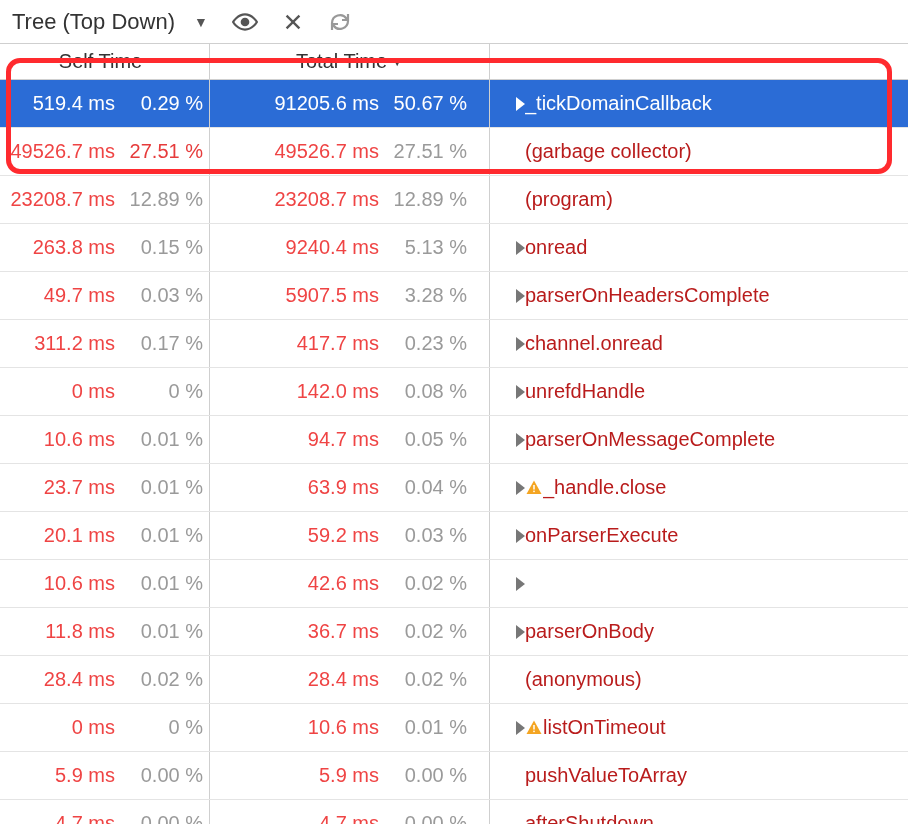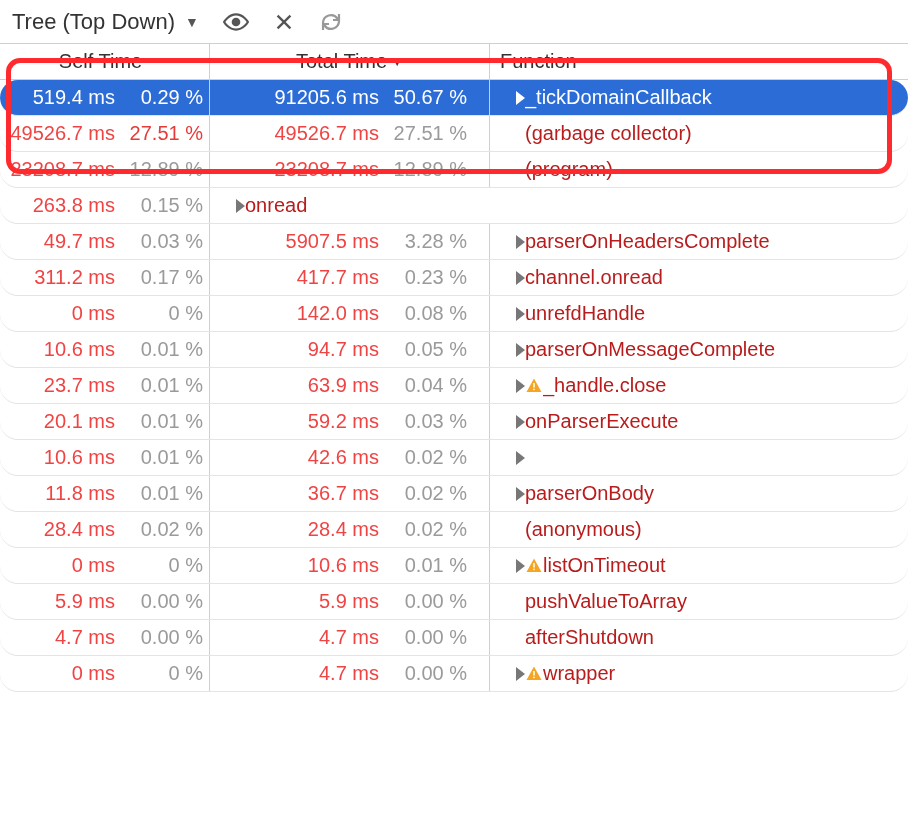--- a/index.html
+++ b/index.html
@@ -21,21 +21,21 @@
     display: flex;
     align-items: center;
     padding: 0 12px;
     gap: 24px;
     background: #fff;
     font-size: 22px;
   }
   .dropdown {
     display: flex;
     align-items: center;
-    gap: 10px;
+    gap: 19px;
     color: #333;
   }
   .dropdown .tri {
     font-size: 14px;
     color: #555;
   }
   .tool-icon {
     color: #666;
     display: flex;
     align-items: center;
@@ -55,25 +55,24 @@
     color: #333;
     align-items: center;
   }
   .col-self { width: 210px; border-right: 1px solid #cfcfcf; padding-right: 8px; display:flex; align-items:center; justify-content:center; height:100%; gap:6px;}
   .col-total { width: 280px; border-right: 1px solid #cfcfcf; display:flex; align-items:center; justify-content:center; height:100%; }
   .col-fn { flex: 1; padding-left: 10px; display:flex; align-items:center; height:100%;}
   .sort-tri { font-size: 12px; color:#444; margin-left:4px;}
 
   .row {
     display: flex;
-    height: 36px;
+    height: 48px;
     border-bottom: 1px solid #e4e4e4;
     align-items: flex-end;
     font-size: 20px;
-    border-radius: 19px;
   }
   .row .c-self {
     width: 210px;
     border-right: 1px solid #cfcfcf;
     height:100%;
     display:flex;
     align-items:center;
     justify-content:flex-end;
     gap: 6px;
     padding-right: 6px;
@@ -168,23 +167,20 @@
 
 <div class="table-wrap">
   <div class="hdr-row">
     <div class="col-self">
       <span>Self Time</span>
     </div>
     <div class="col-total">
       <span>Total Time</span>
       <span class="sort-tri">▼</span>
     </div>
-    <div class="col-fn">
-      <span>Function</span>
-    </div>
   </div>
 
   <div id="rows-mount">
       <div class="row selected">
         <div class="c-self">
           <span class="ms">519.4 ms</span>
           <span class="pct">0.29 %</span>
         </div>
         <div class="c-total">
           <span class="ms">91205.6 ms</span>
@@ -220,20 +216,24 @@
         </div>
         <div class="c-fn">
           <span class="disc-spacer"></span>
           <span class="fn-name">(program)</span>
         </div>
       </div>
       <div class="row">
         <div class="c-self">
           <span class="ms">263.8 ms</span>
           <span class="pct">0.15 %</span>
+        </div>
+        <div class="c-total">
+          <span class="ms">9240.4 ms</span>
+          <span class="pct">5.13 %</span>
         </div>
         <div class="c-fn">
           <span class="disc"></span>
           <span class="fn-name">onread</span>
         </div>
       </div>
       <div class="row">
         <div class="c-self">
           <span class="ms">49.7 ms</span>
           <span class="pct">0.03 %</span>

